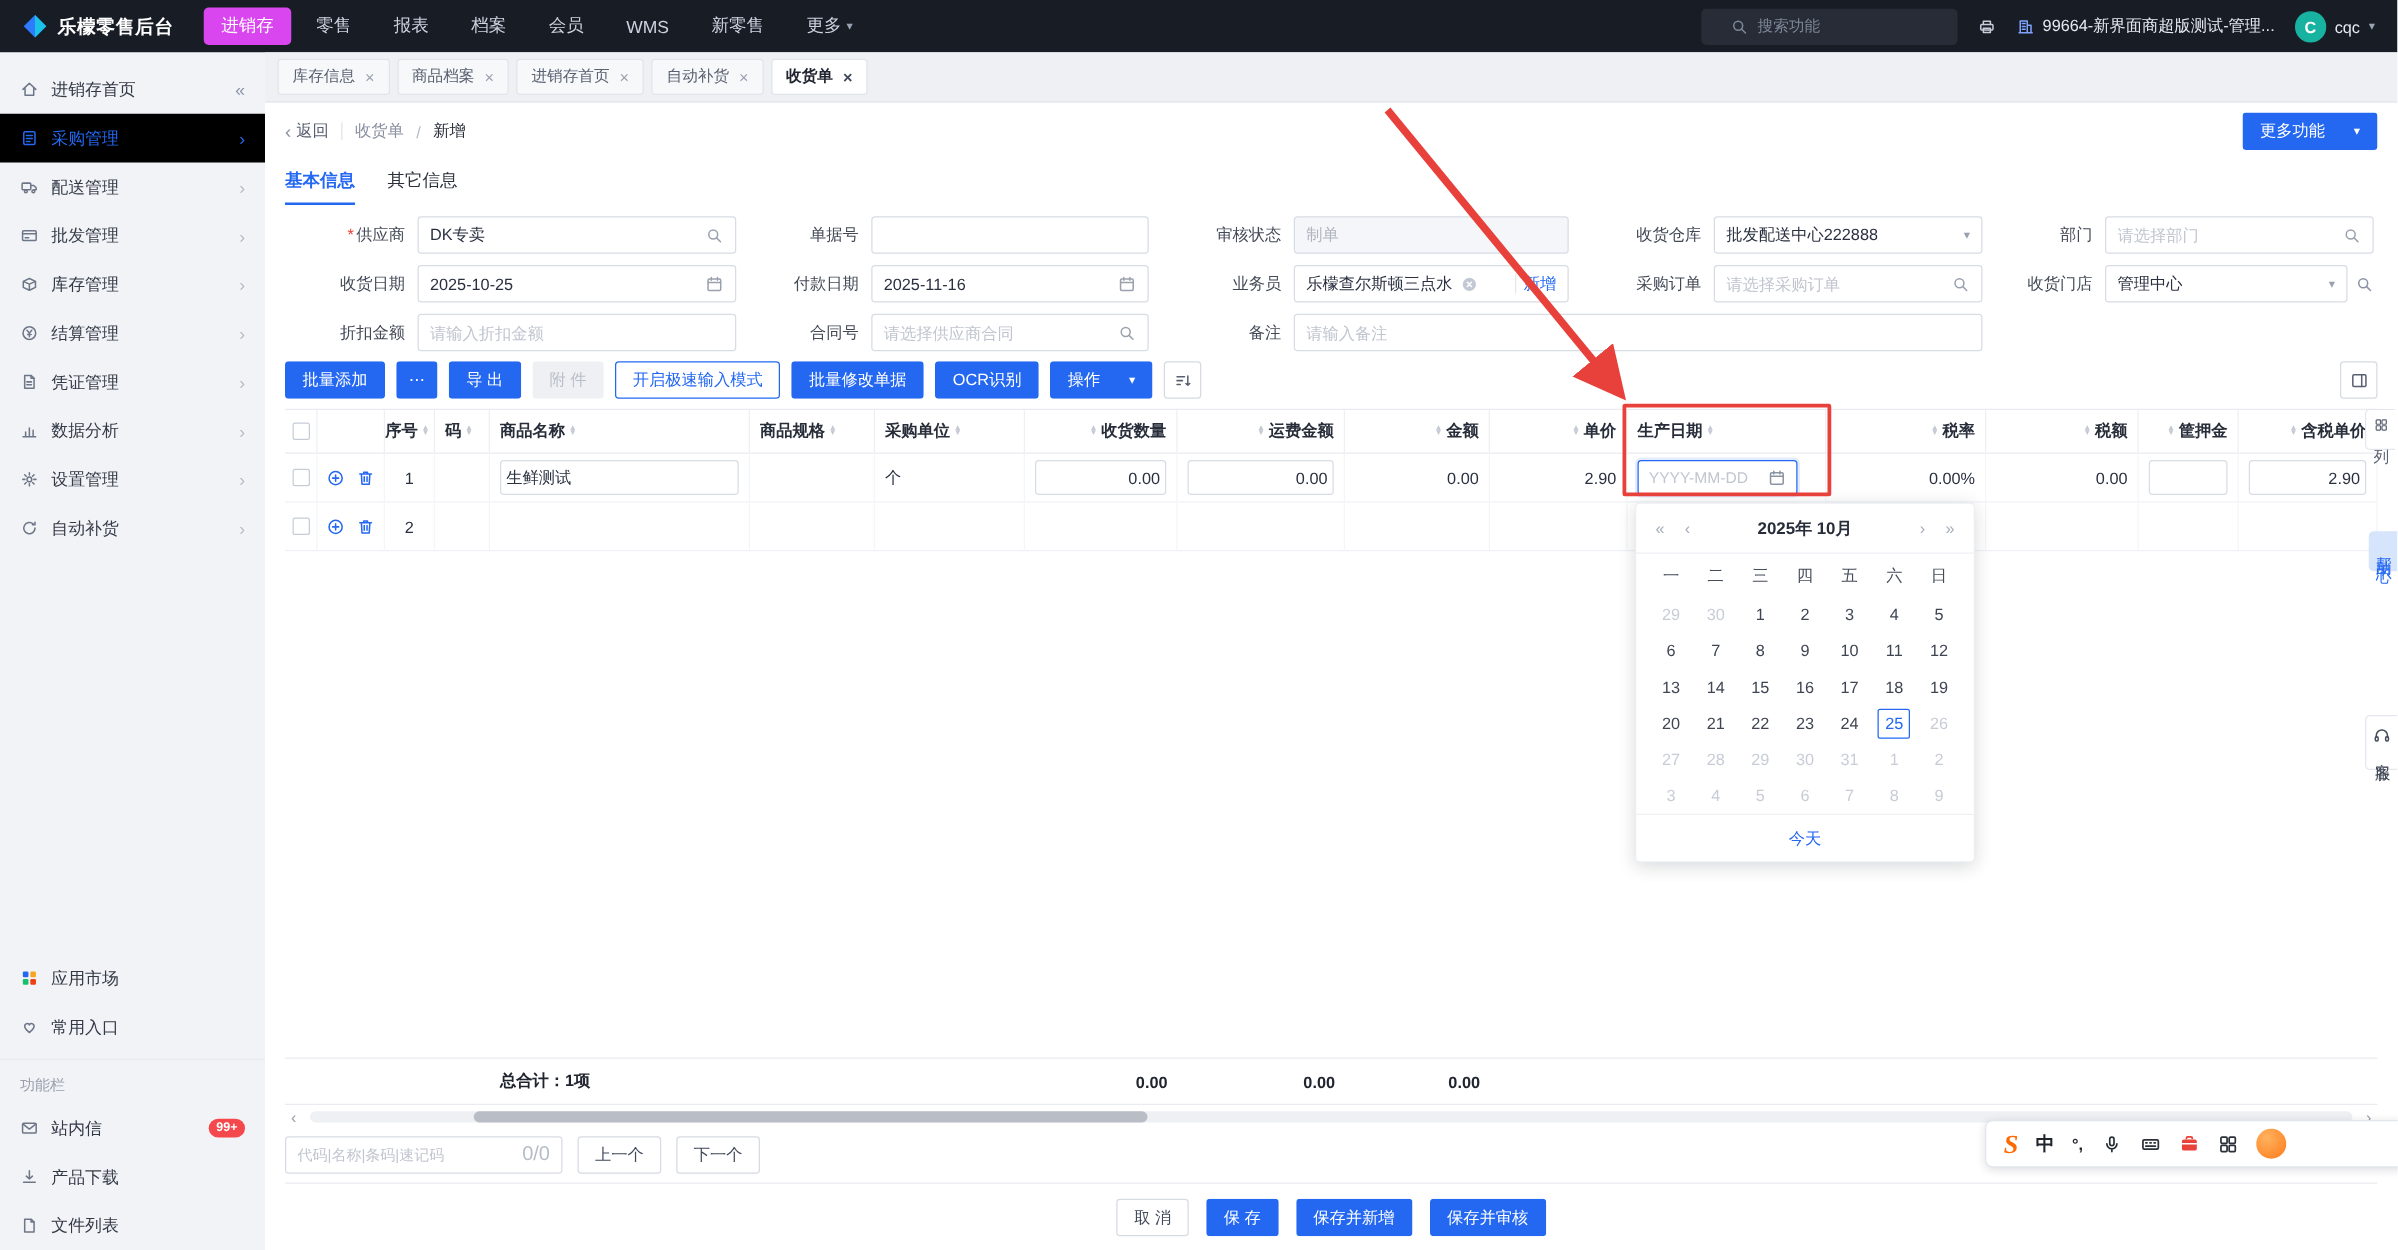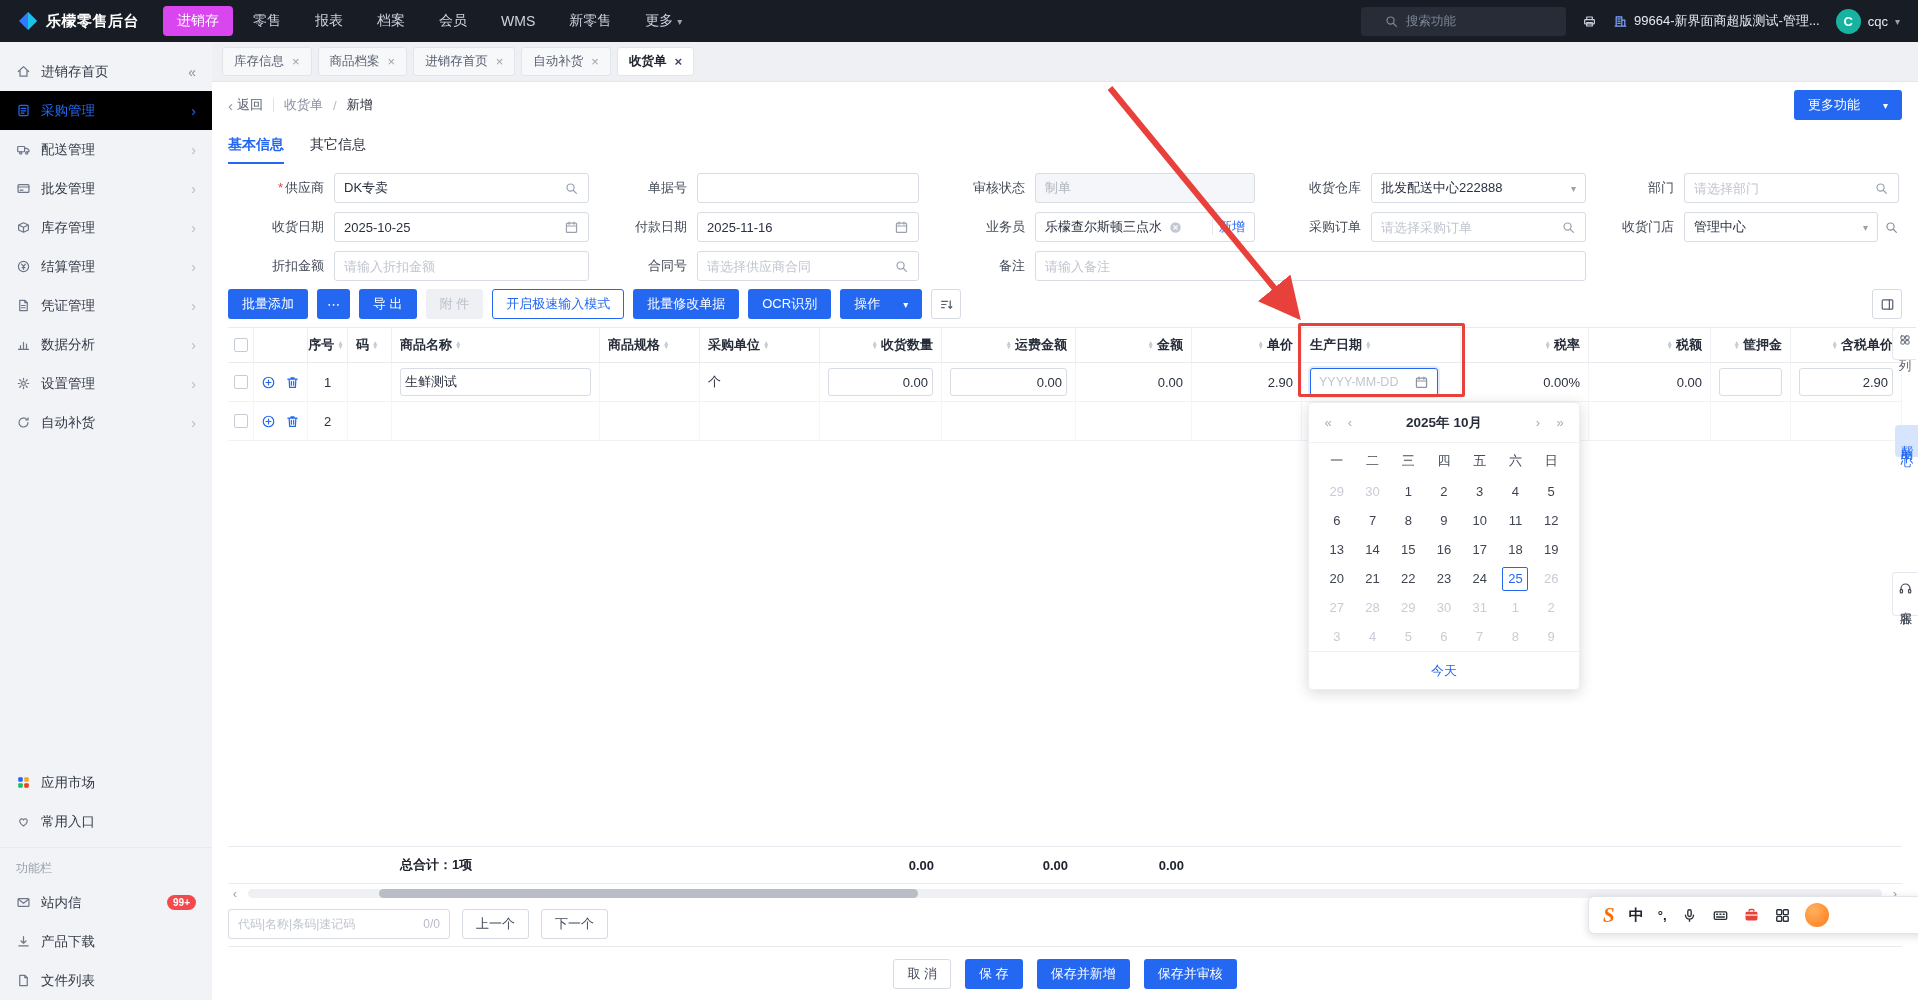--- a/index.html
+++ b/index.html
@@ -133,21 +133,21 @@
 .summary-row{display:flex;border-top:1px solid #e9ebf0;border-bottom:1px solid #e9ebf0;align-items:center;flex-shrink:0}
 .sum-cell{display:flex;align-items:center;height:36px;padding:0 8px;font-weight:700;color:#20242e;white-space:nowrap}
 .sum-c.num,.sum-cell.num{justify-content:flex-end}
 .hscroll-row{height:18px;display:flex;align-items:center;gap:6px;padding:2px 0;flex-shrink:0}
 .hs-arrow{color:#9aa1ad;font-size:13px;cursor:pointer;width:14px;text-align:center}
 .hs-track{flex:1;height:9px;background:#eef0f4;border-radius:5px;position:relative}
 .hs-thumb{position:absolute;left:8%;width:33%;top:0;height:9px;background:#b9bdc6;border-radius:5px;cursor:grab}
 .qs-row{height:44px;display:flex;align-items:center;gap:12px;flex-shrink:0}
 .qs-input{width:222px;height:30px;border:1px solid #d8dce4;border-radius:3px;display:flex;align-items:center;padding:0 9px;gap:6px}
 .qs-input input{flex:1;min-width:0;font-size:12px}
-.qs-counter{color:#b6bcc7;font-size:12px}
+.qs-counter{color:#b6bcc7;font-size:16px}
 .footer-row{height:54px;border-top:1px solid #e9ebf0;display:flex;align-items:center;justify-content:center;gap:14px;flex-shrink:0}
 
 
 .calendar-popup{position:absolute;left:1308px;top:402px;width:272px;background:#fff;border-radius:4px;box-shadow:0 3px 14px rgba(16,24,40,.16);z-index:50;border:1px solid #eceef2}
 .cal-header{height:40px;display:flex;align-items:center;gap:8px;padding:0 12px;border-bottom:1px solid #eef0f4;color:#a6adba}
 .cal-nav{cursor:pointer;font-size:13px;width:14px;text-align:center}
 .cal-title{flex:1;text-align:center;color:#272d39;font-weight:700;font-size:13.5px}
 .cal-title span{cursor:pointer}
 .cal-weekdays,.cal-week{display:grid;grid-template-columns:repeat(7,1fr);padding:0 10px}
 .cal-weekdays{height:32px;align-items:center;color:#454c5a;font-size:13px;margin-top:2px}

